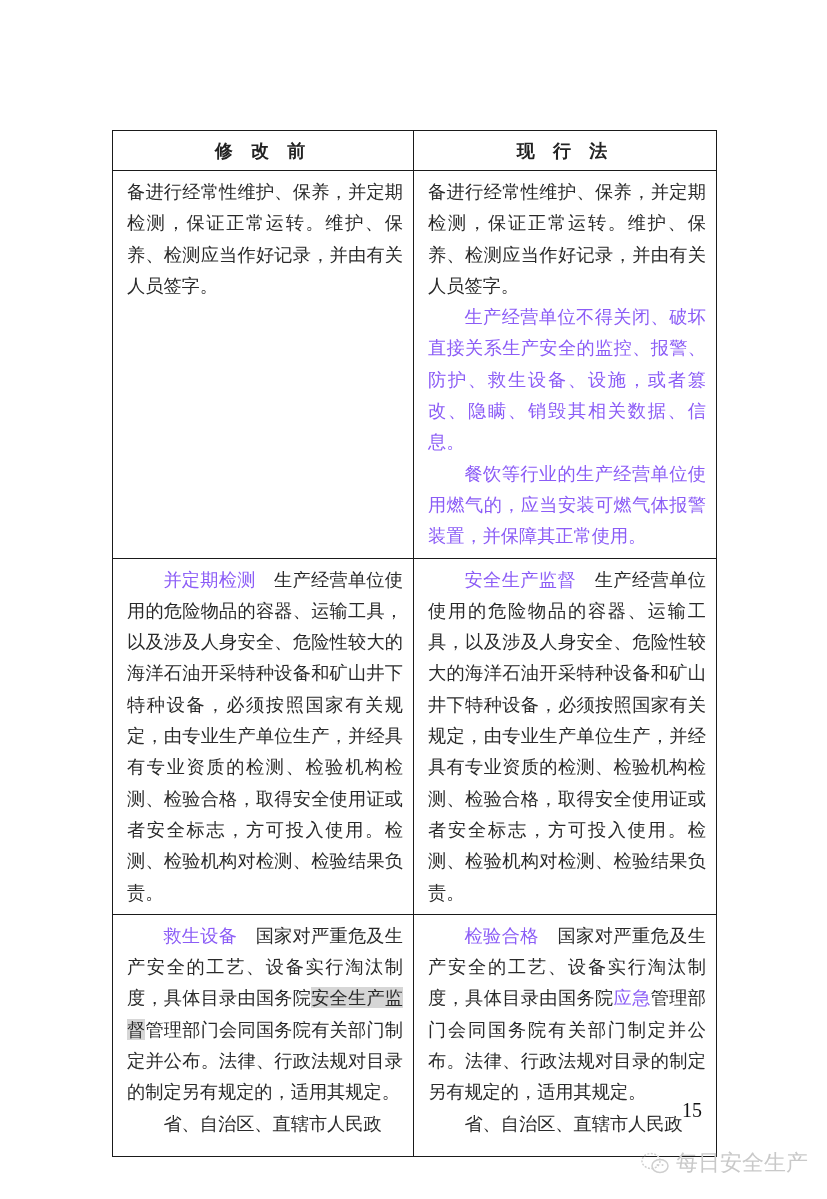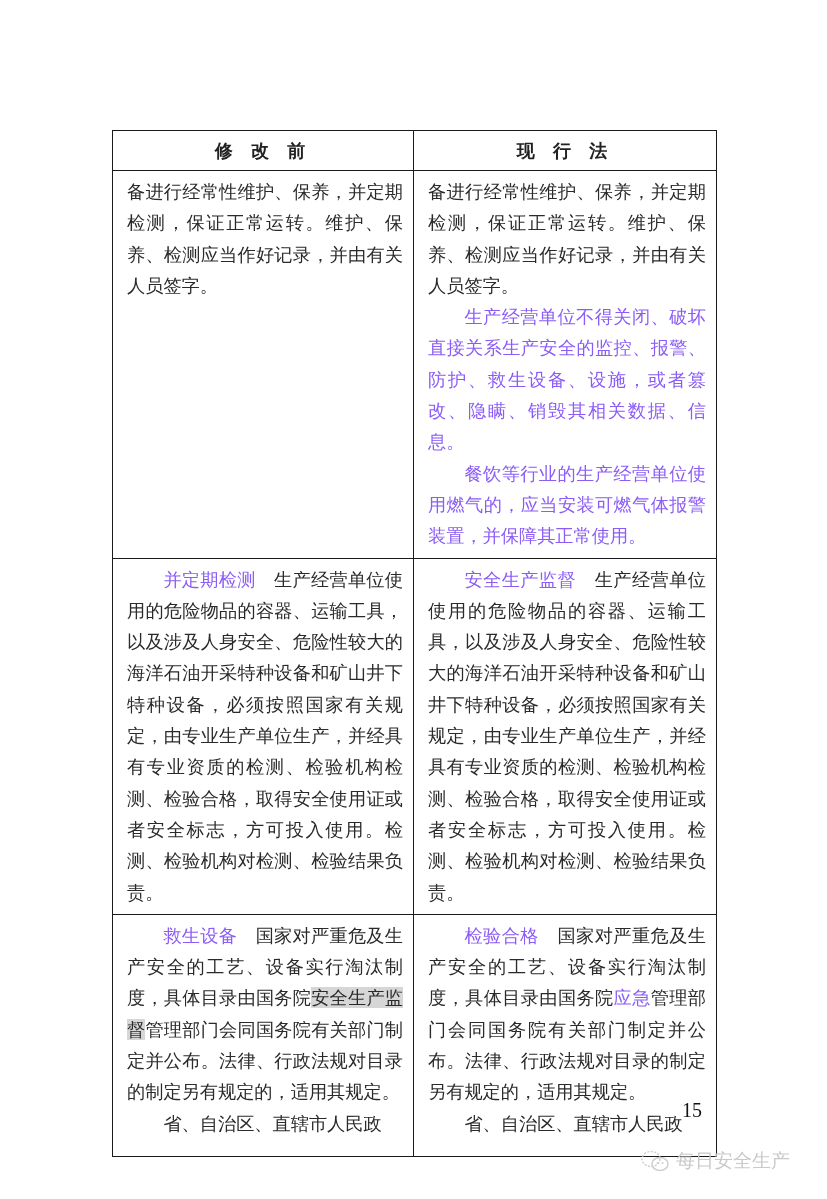--- a/index.html
+++ b/index.html
@@ -17,21 +17,21 @@
   .para { margin:0; }
   .indent { text-indent:2em; }
   .bold { font-family:"DejaVu Sans","Liberation Sans",sans-serif; font-weight:normal; color:#8b5cf6; }
   .hl { background:#d6d6d6; }
   .row1 td { height:341px; }
   .row2 td { height:314px; }
   .row3 td { height:230px; }
   .page-number { position:absolute; left:682px; top:1099px; font-size:20px;
                  font-family:"Liberation Serif","DejaVu Serif",serif; color:#111;text-align:right; }
   .watermark { position:absolute; left:640px; top:1148px; display:flex; align-items:center;
-               color:#c9c9c9; font-family:"DejaVu Sans","Liberation Sans",sans-serif; font-size:19px; }
+               color:#c9c9c9; font-family:"DejaVu Sans","Liberation Sans",sans-serif; font-size:22px; }
   .watermark svg { margin-right:6px; }
 </style>
 </head>
 <body>
 
 <div class="page">
   <table class="cmp">
     <colgroup>
         <col style="width:301px">
         <col style="width:303px">

